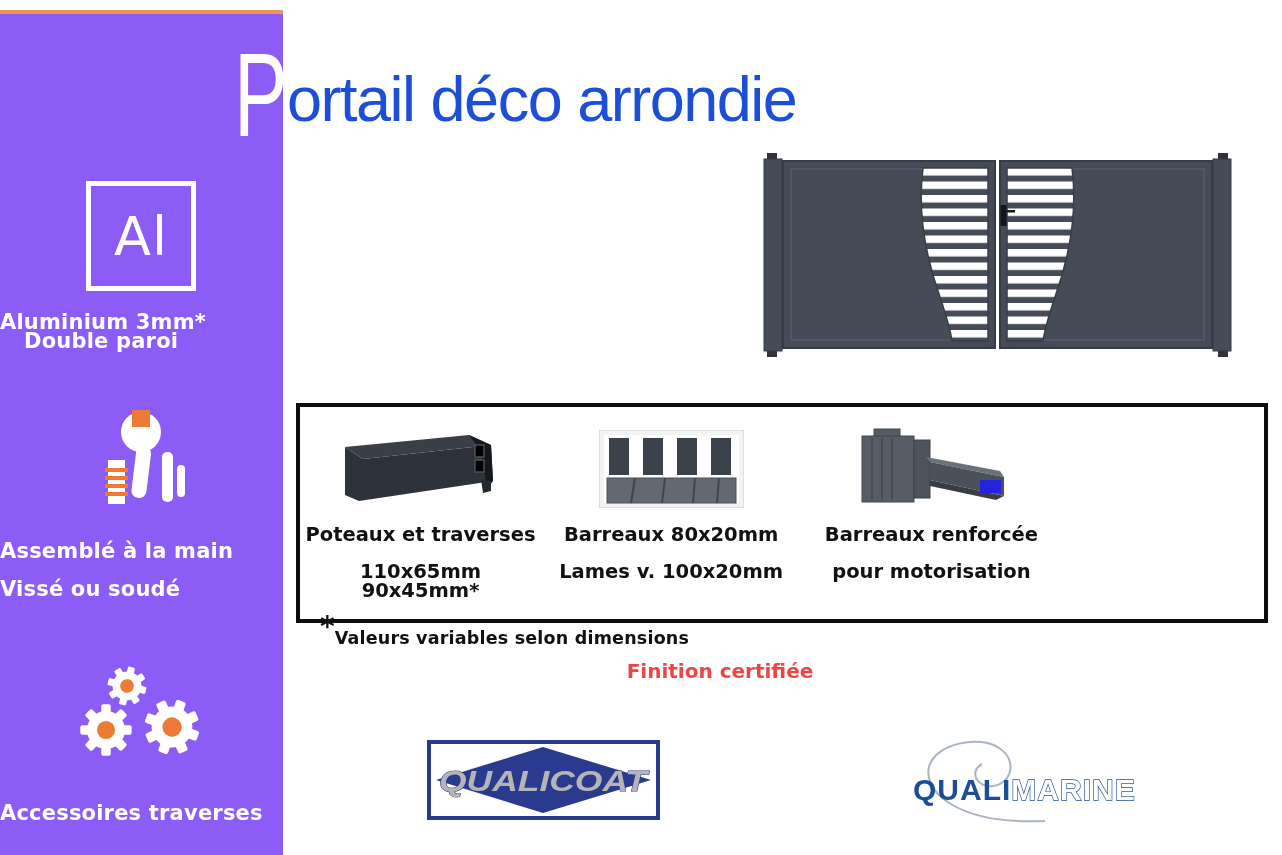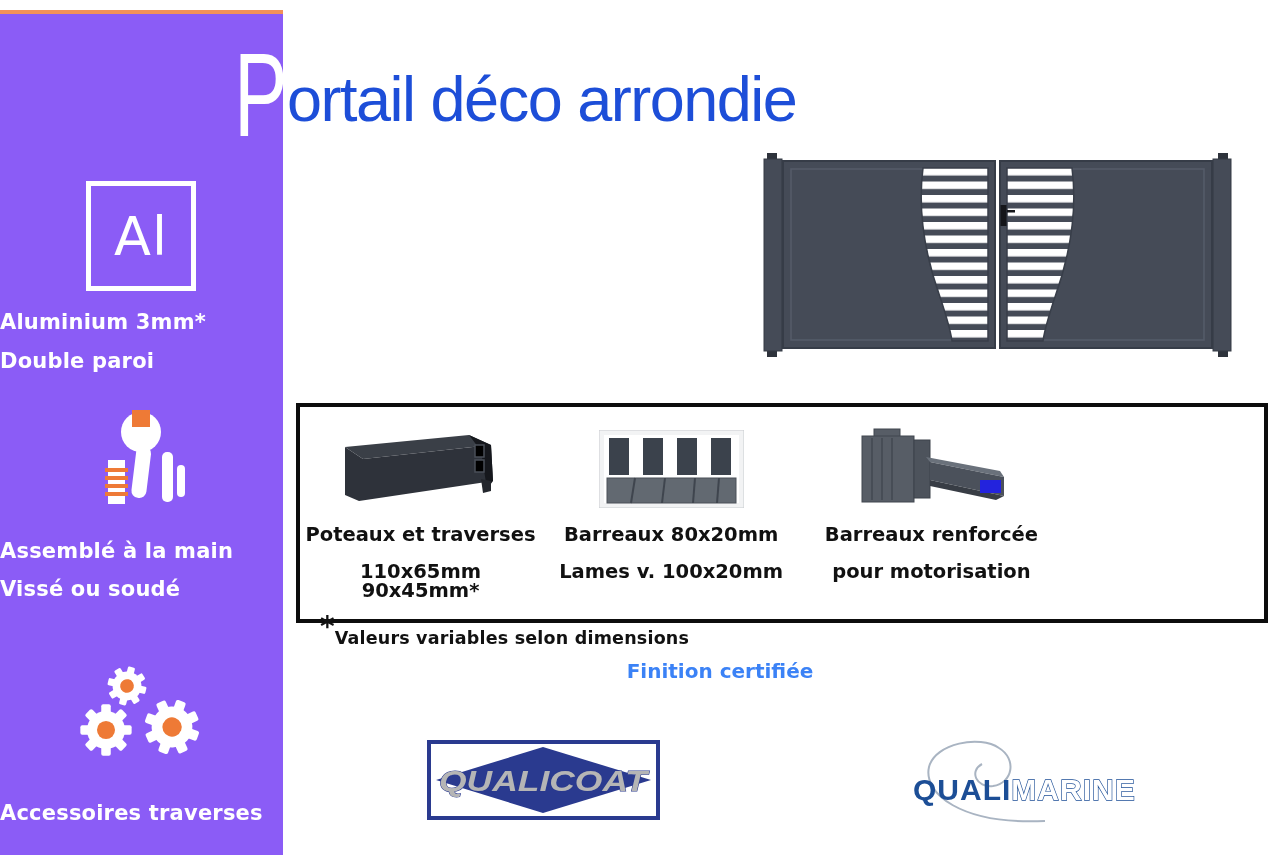--- a/index.html
+++ b/index.html
@@ -7,21 +7,21 @@
         font-family:"DejaVu Sans","Liberation Sans",sans-serif;}
 
   
   .sidebar{position:absolute;left:0;top:10px;width:283px;height:845px;background:#8b5cf6;}
   .sidebar-topline{position:absolute;left:0;top:0;width:283px;height:4px;background:#f29158;}
   .al-badge{position:absolute;left:86px;top:171px;width:100px;height:100px;border:5px solid #ffffff;
             display:flex;align-items:center;justify-content:center;}
   .al-badge span{color:#ffffff;font-size:54px;font-weight:400;letter-spacing:1px;}
   .side-label{position:absolute;left:0;width:283px;text-align:left;color:#ffffff;
               font-weight:700;font-size:21px;letter-spacing:.2px;}
-  .lbl1{top:300px;} .lbl2{top:339px;} .lbl3{top:529px;} .lbl4{top:567px;} .lbl5{top:791px;}
+  .lbl1{top:300px;} .lbl2{top:319px;padding-left:24px;} .lbl3{top:529px;} .lbl4{top:567px;} .lbl5{top:791px;}
   .icon-wrench{position:absolute;left:96px;top:400px;}
   .icon-gears{position:absolute;left:70px;top:645px;}
 
   
   .title-p{position:absolute;left:234px;top:36px;color:#ffffff;font-size:118px;line-height:1;
            font-weight:500;transform:scaleX(.68);transform-origin:left top;
            font-family:"Liberation Sans",sans-serif;}
   .title-rest{position:absolute;left:287px;top:68px;color:#1d4ed8;font-size:63px;line-height:1;
               font-weight:400;letter-spacing:-1.5px;font-family:"Liberation Sans",sans-serif;}
 
@@ -35,21 +35,21 @@
   .feat-img{height:92px;display:flex;align-items:center;justify-content:center;margin-bottom:10px;}
   .feat-line{font-weight:700;font-size:19.5px;color:#111111;text-align:center;line-height:1;}
   .feat-line + .feat-line{margin-top:17px;}
   .w1{width:25%;} .w2{width:27%;} .w3{width:27%;} .w4{width:21%;}
 
   
   .footnote{position:absolute;left:320px;top:610px;color:#111;white-space:nowrap;}
   .fn-star{font-size:28px;font-weight:700;vertical-align:8px;}
   .fn-text{font-size:17.5px;font-weight:600;letter-spacing:.2px;}
   .finition{position:absolute;left:540px;top:659px;width:360px;text-align:center;
-            font-size:20px;font-weight:700;color:#3b82f6;}
+            font-size:20px;font-weight:700;color:#ef4444;}
 
   
   .logo-qualicoat{position:absolute;left:427px;top:740px;}
   .logo-qualimarine{position:absolute;left:885px;top:731px;}
 </style>
 </head>
 <body>
 
 <div class="page">
 

